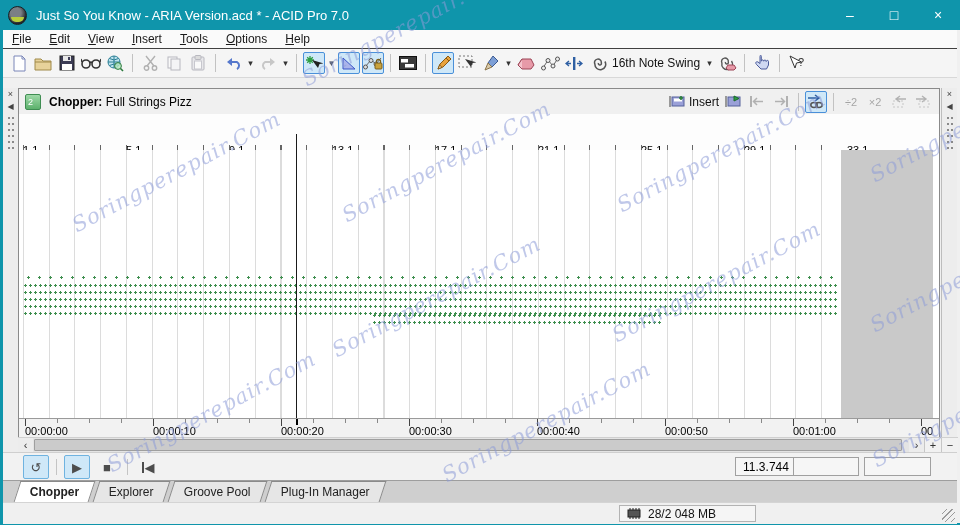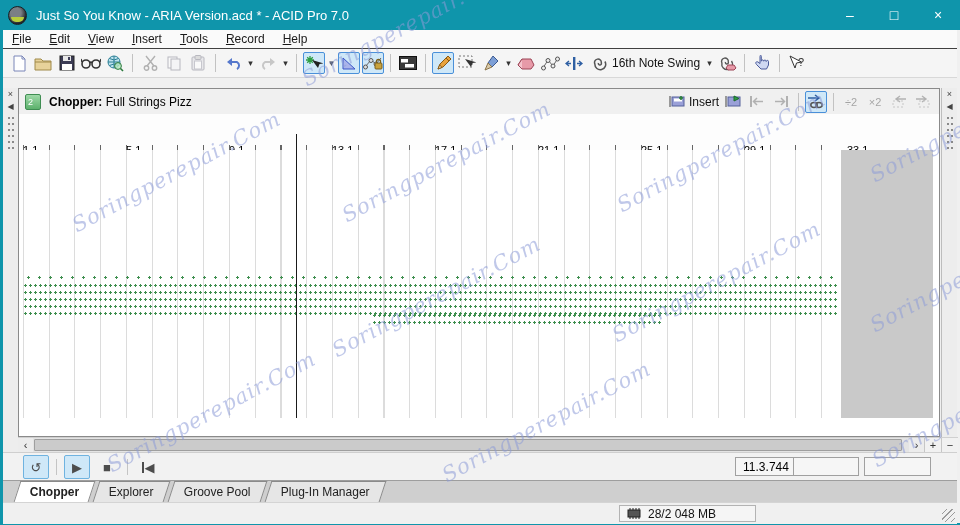--- a/index.html
+++ b/index.html
@@ -144,21 +144,21 @@
   <div class="borderL"></div>
   <div class="borderR"></div>
   <div class="borderB"></div>
 
   <div class="menubar">
     <span class="mi">File</span>
     <span class="mi">Edit</span>
     <span class="mi">View</span>
     <span class="mi">Insert</span>
     <span class="mi">Tools</span>
-    <span class="mi">Record</span>
+    <span class="mi">Options</span>
     <span class="mi">Help</span>
   </div>
 
   <div class="toolbar">
     <span class="tbtn">
       <svg class="icon-svg" width="15" height="17" viewBox="0 0 15 17">
           <path d="M2 1h8l3 3v12H2z" fill="#fff" stroke="#7a86b8"></path>
           <path d="M10 1v3h3" fill="none" stroke="#7a86b8"></path>
         </svg>
       </span>
@@ -416,20 +416,32 @@
 
     <div class="wave">
       <span class="grid"></span>
       <span class="mediaend"></span>
       <span class="dots-top"></span>
       <span class="dots-main"></span>
       <span class="dots-low"></span>
     </div>
     <div class="cursor"></div>
 
+    <div class="timeruler">
+      <span class="tticks"></span>
+      <span class="tcursor"></span>
+      <span class="tlab" style="left:6px">00:00:00</span>
+      <span class="tlab" style="left:134px">00:00:10</span>
+      <span class="tlab" style="left:262px">00:00:20</span>
+      <span class="tlab" style="left:390px">00:00:30</span>
+      <span class="tlab" style="left:518px">00:00:40</span>
+      <span class="tlab" style="left:646px">00:00:50</span>
+      <span class="tlab" style="left:774px">00:01:00</span>
+      <span class="tlab" style="left:902px">00</span>
+    </div>
   </div>
 
   <div class="hscroll">
     <span class="sbtn">‹</span>
     <span class="strack">
         <span class="sthumb"></span>
       </span>
     <span class="sbtn">›</span>
     <span class="zbtn">+</span>
     <span class="zbtn">−</span>

